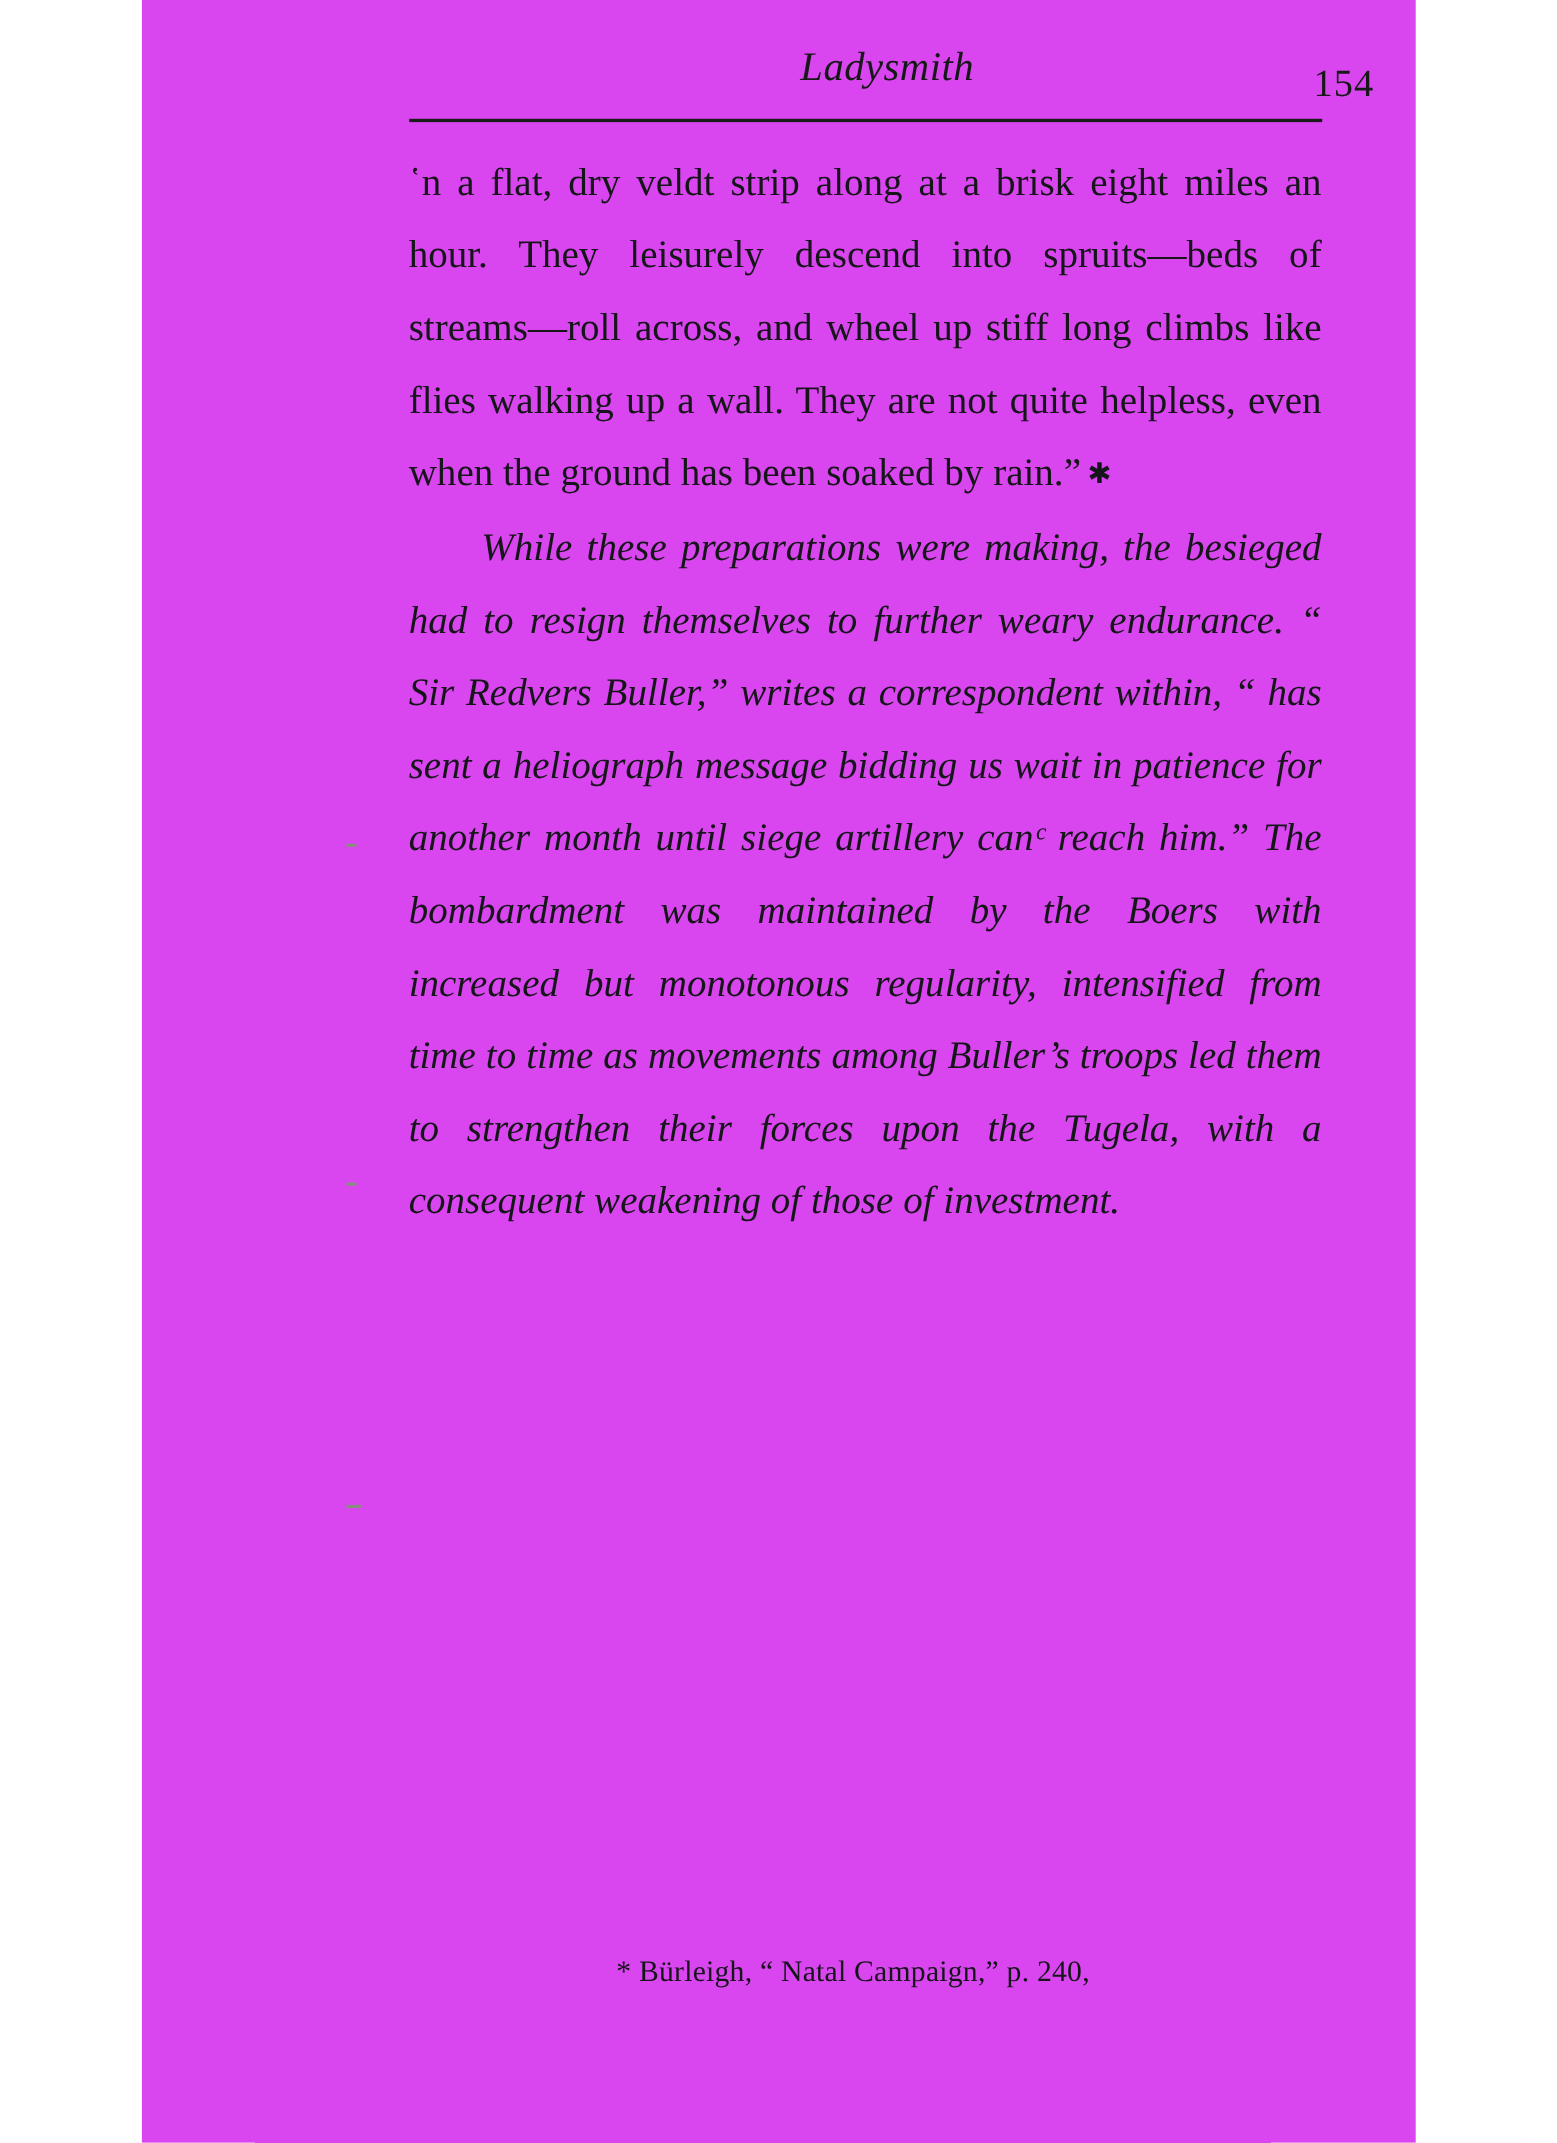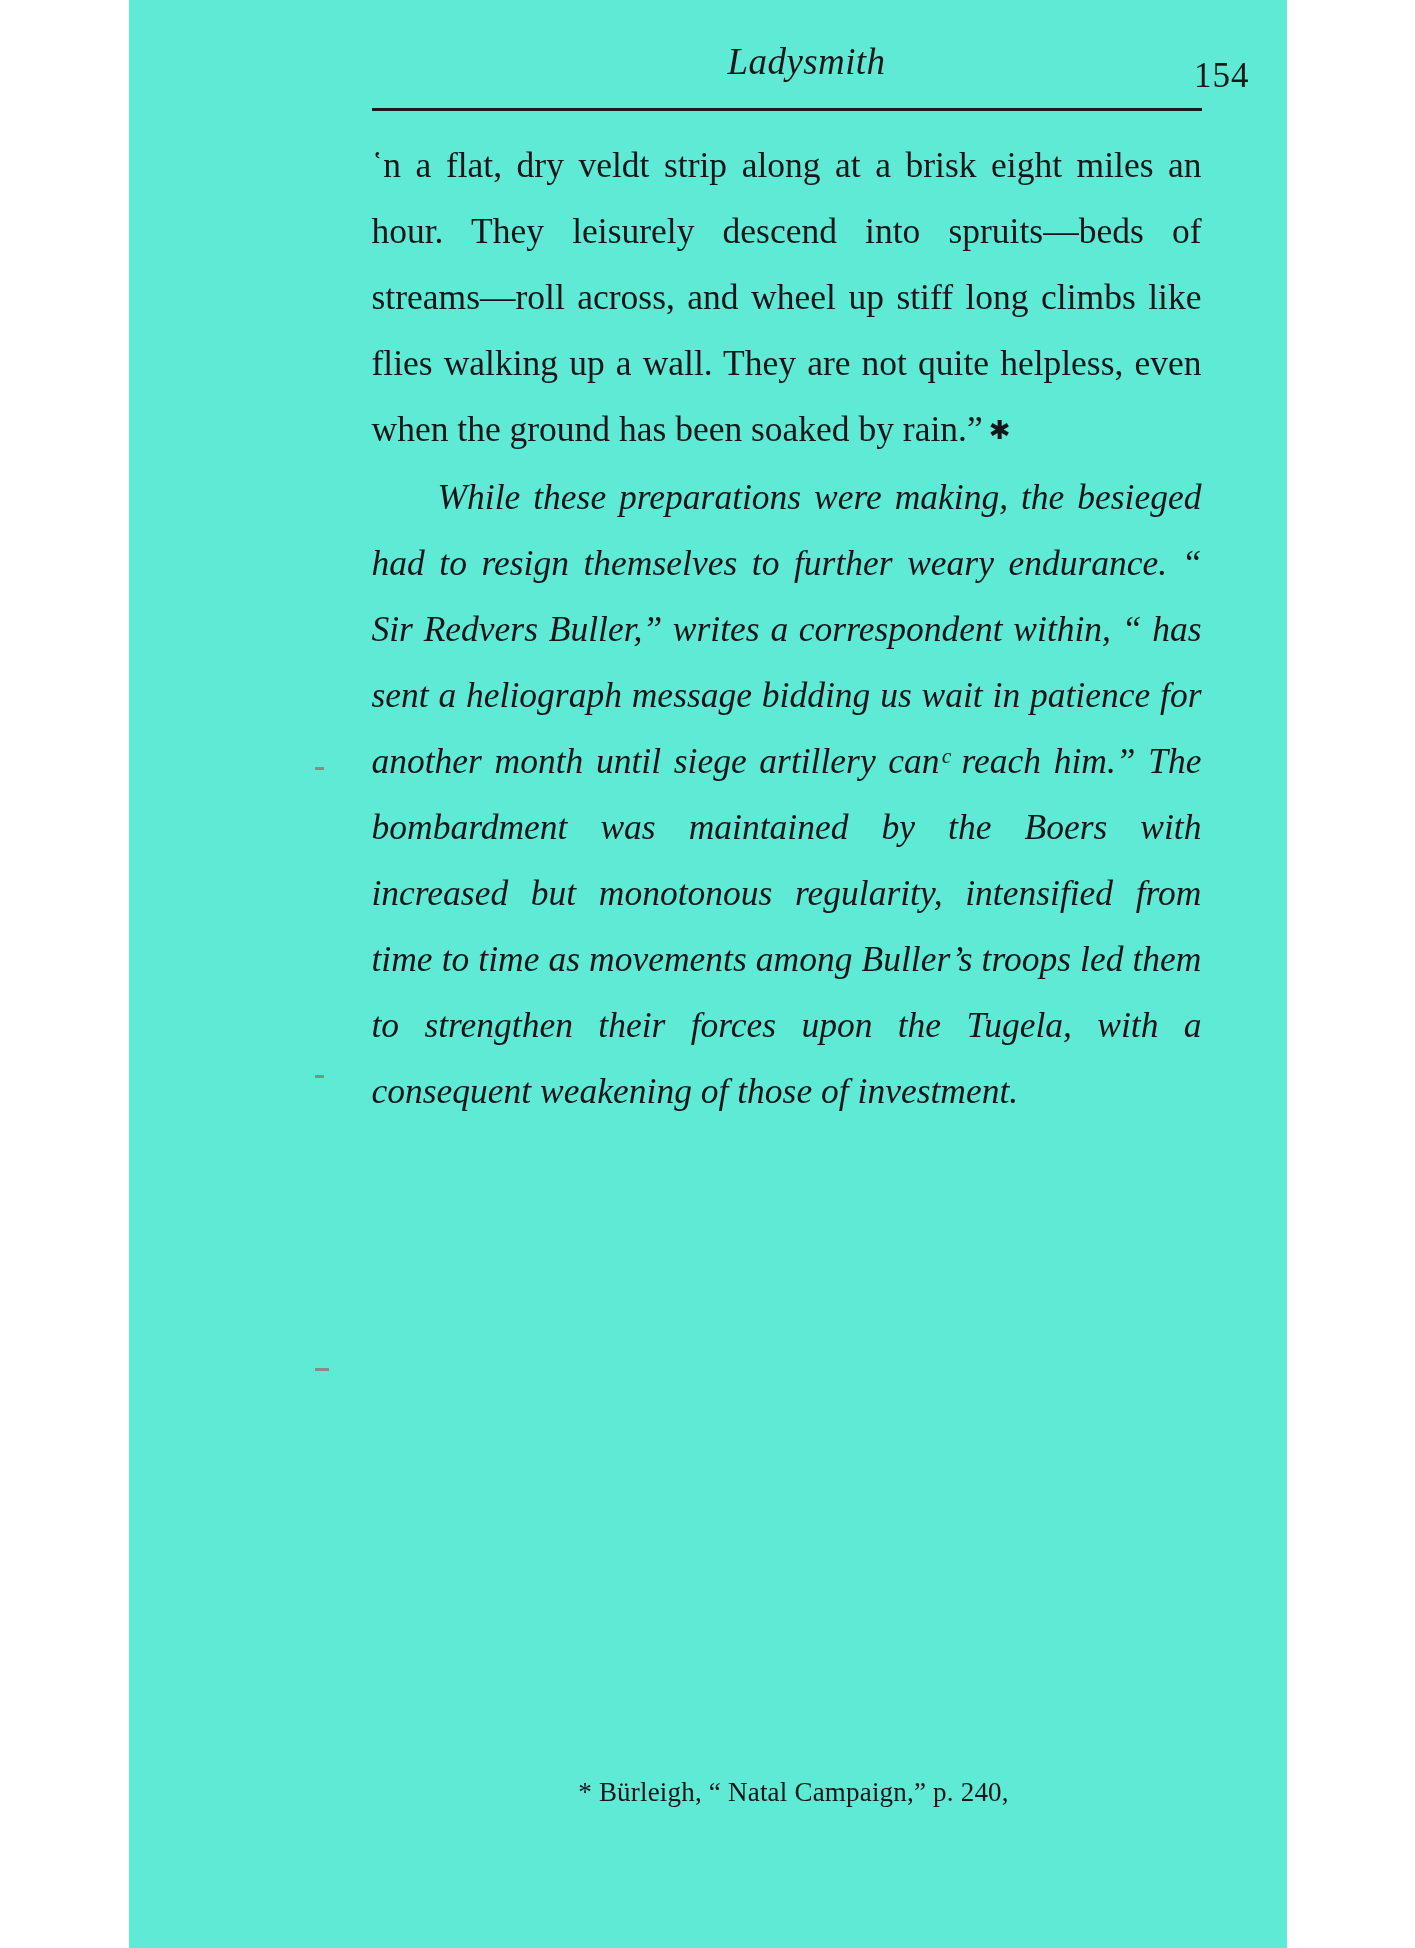--- a/index.html
+++ b/index.html
@@ -4,21 +4,21 @@
 <style>
   html, body {
     margin: 0;
     padding: 0;
     background: #ffffff;
   }
   .page {
     position: relative;
     width: 1158px;
     height: 1948px;
-    background: #5eead4;
+    background: #d946ef;
     margin: 0 auto;
     overflow: hidden;
   }
   .content {
     position: absolute;
     left: 243px;
     top: 40px;
     width: 830px;
   }
   .header {
@@ -72,21 +72,21 @@
     text-indent: 66px;
     font-style: italic;
   }
   .fn-marker {
     font-size: 26px;
     vertical-align: 2px;
     padding-left: 6px;
   }
   .footnote {
     position: absolute;
-    left: 250px;
+    left: 232px;
     top: 1777px;
     width: 830px;
     text-align: center;
     font-family: "Liberation Serif", serif;
     font-size: 27px;
     color: #15151a;
     letter-spacing: 0.2px;
   }
   .edge-mark {
     position: absolute;

